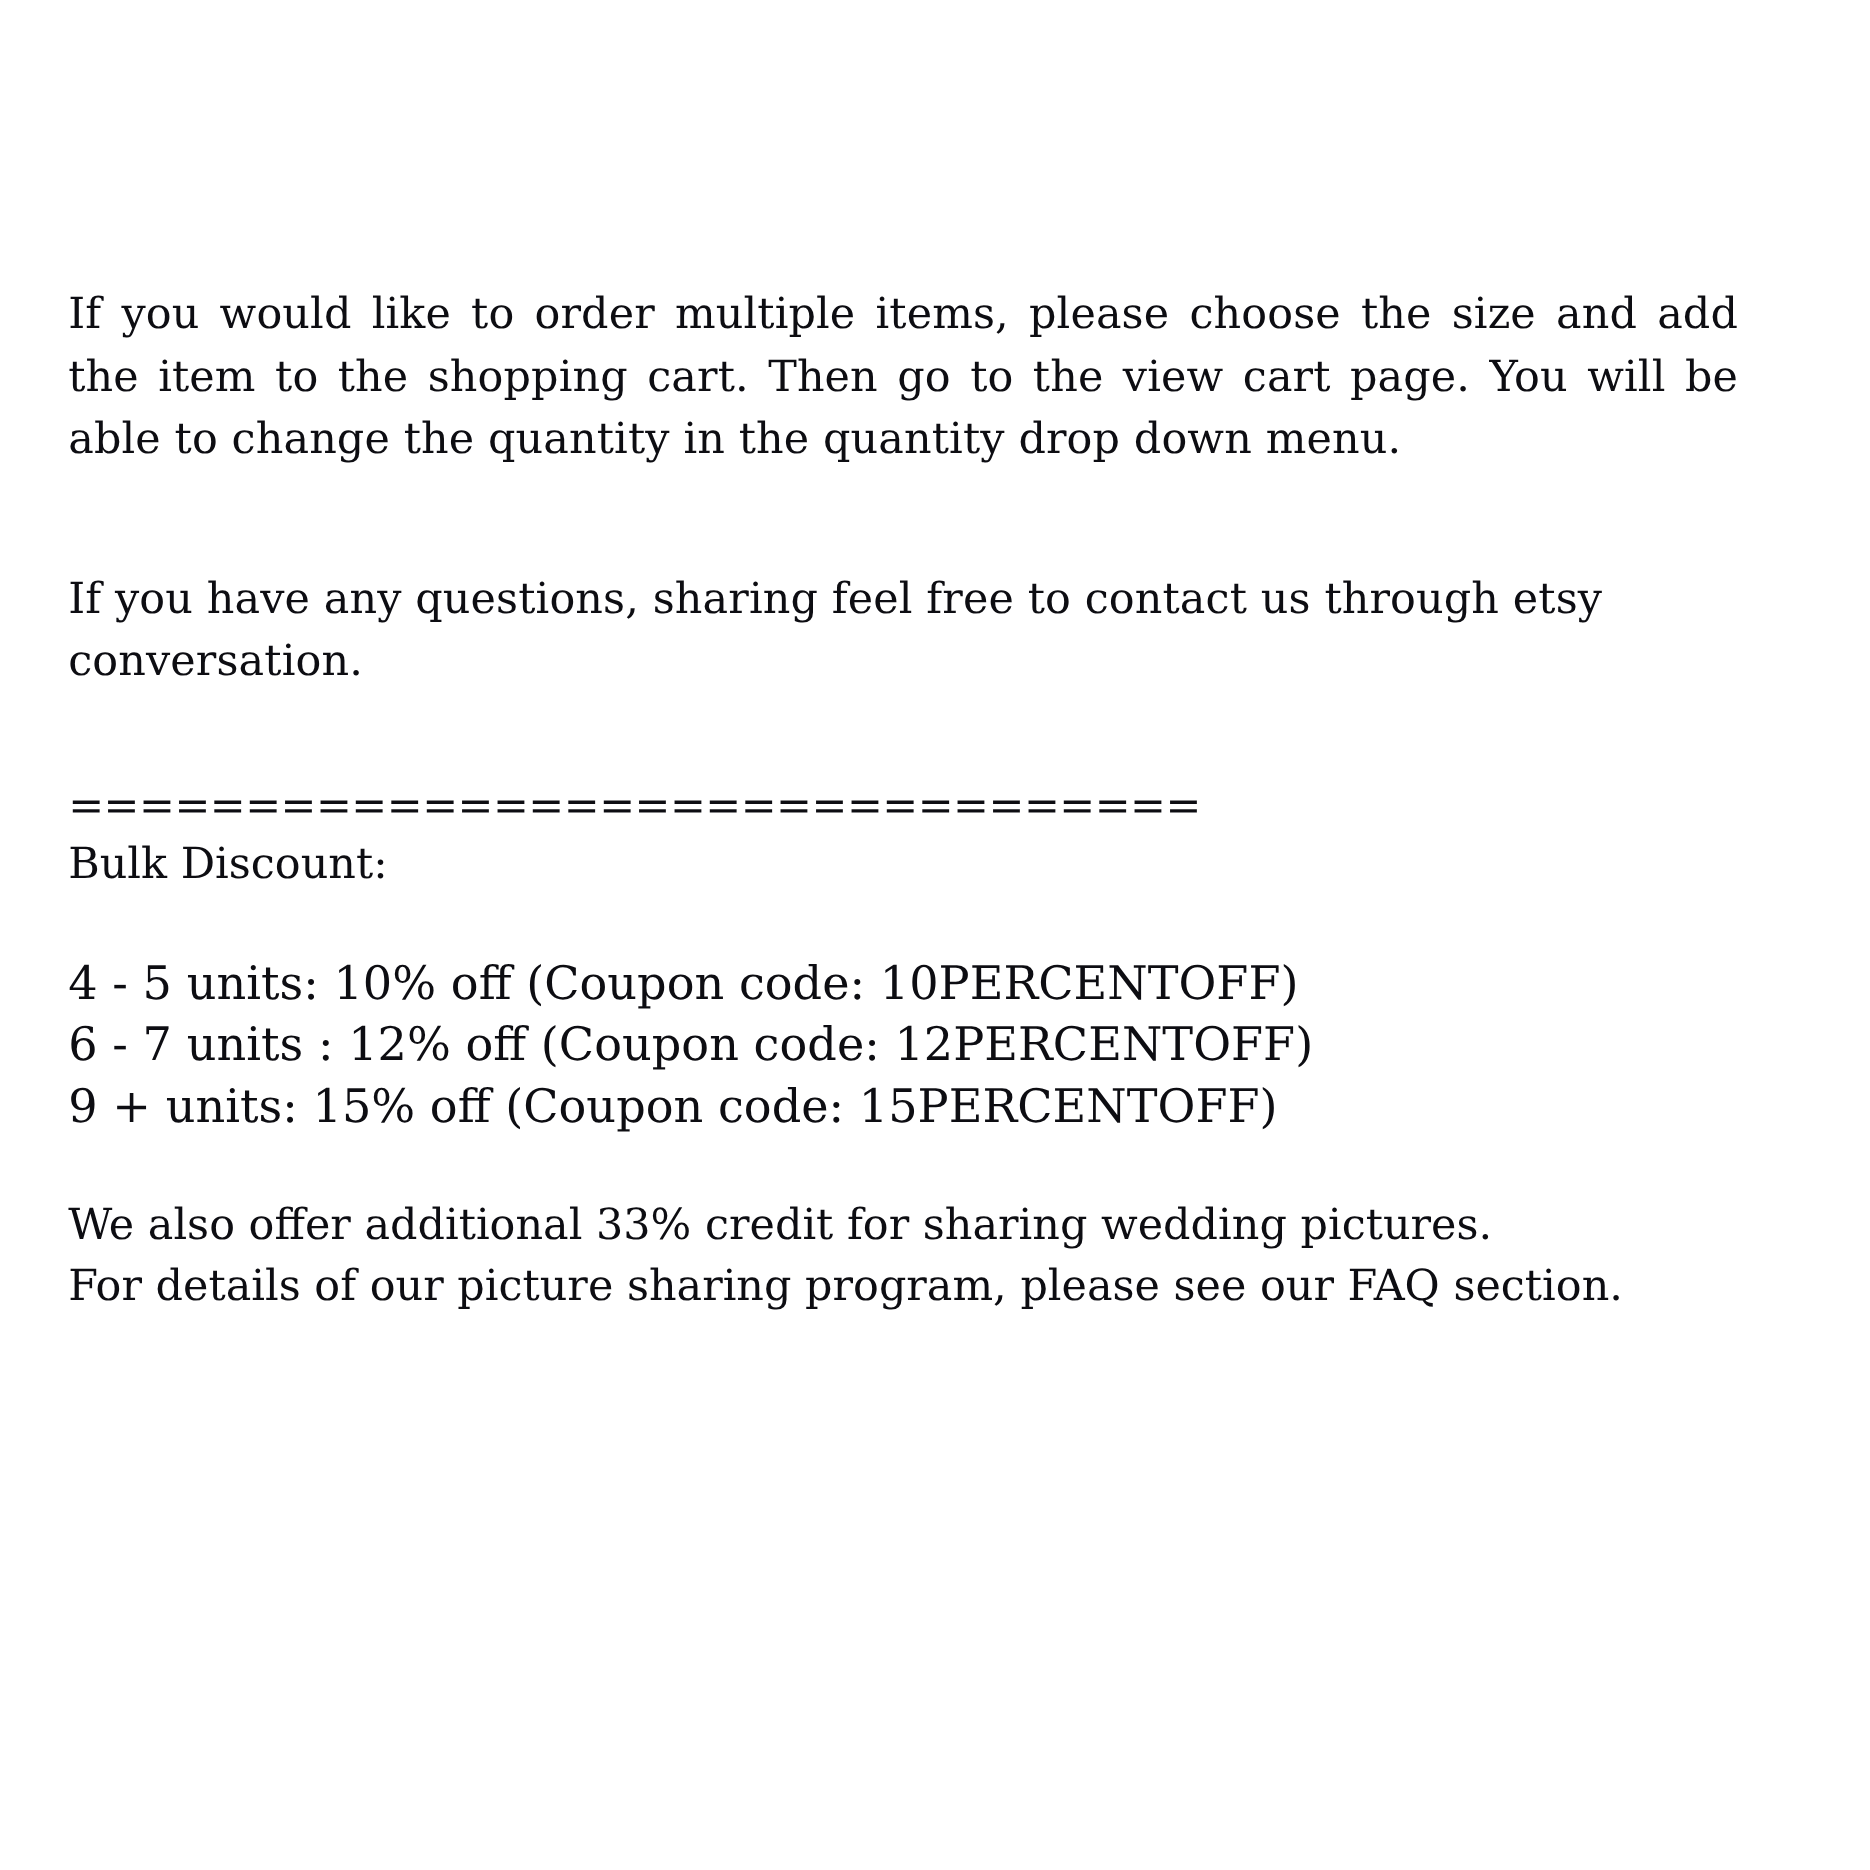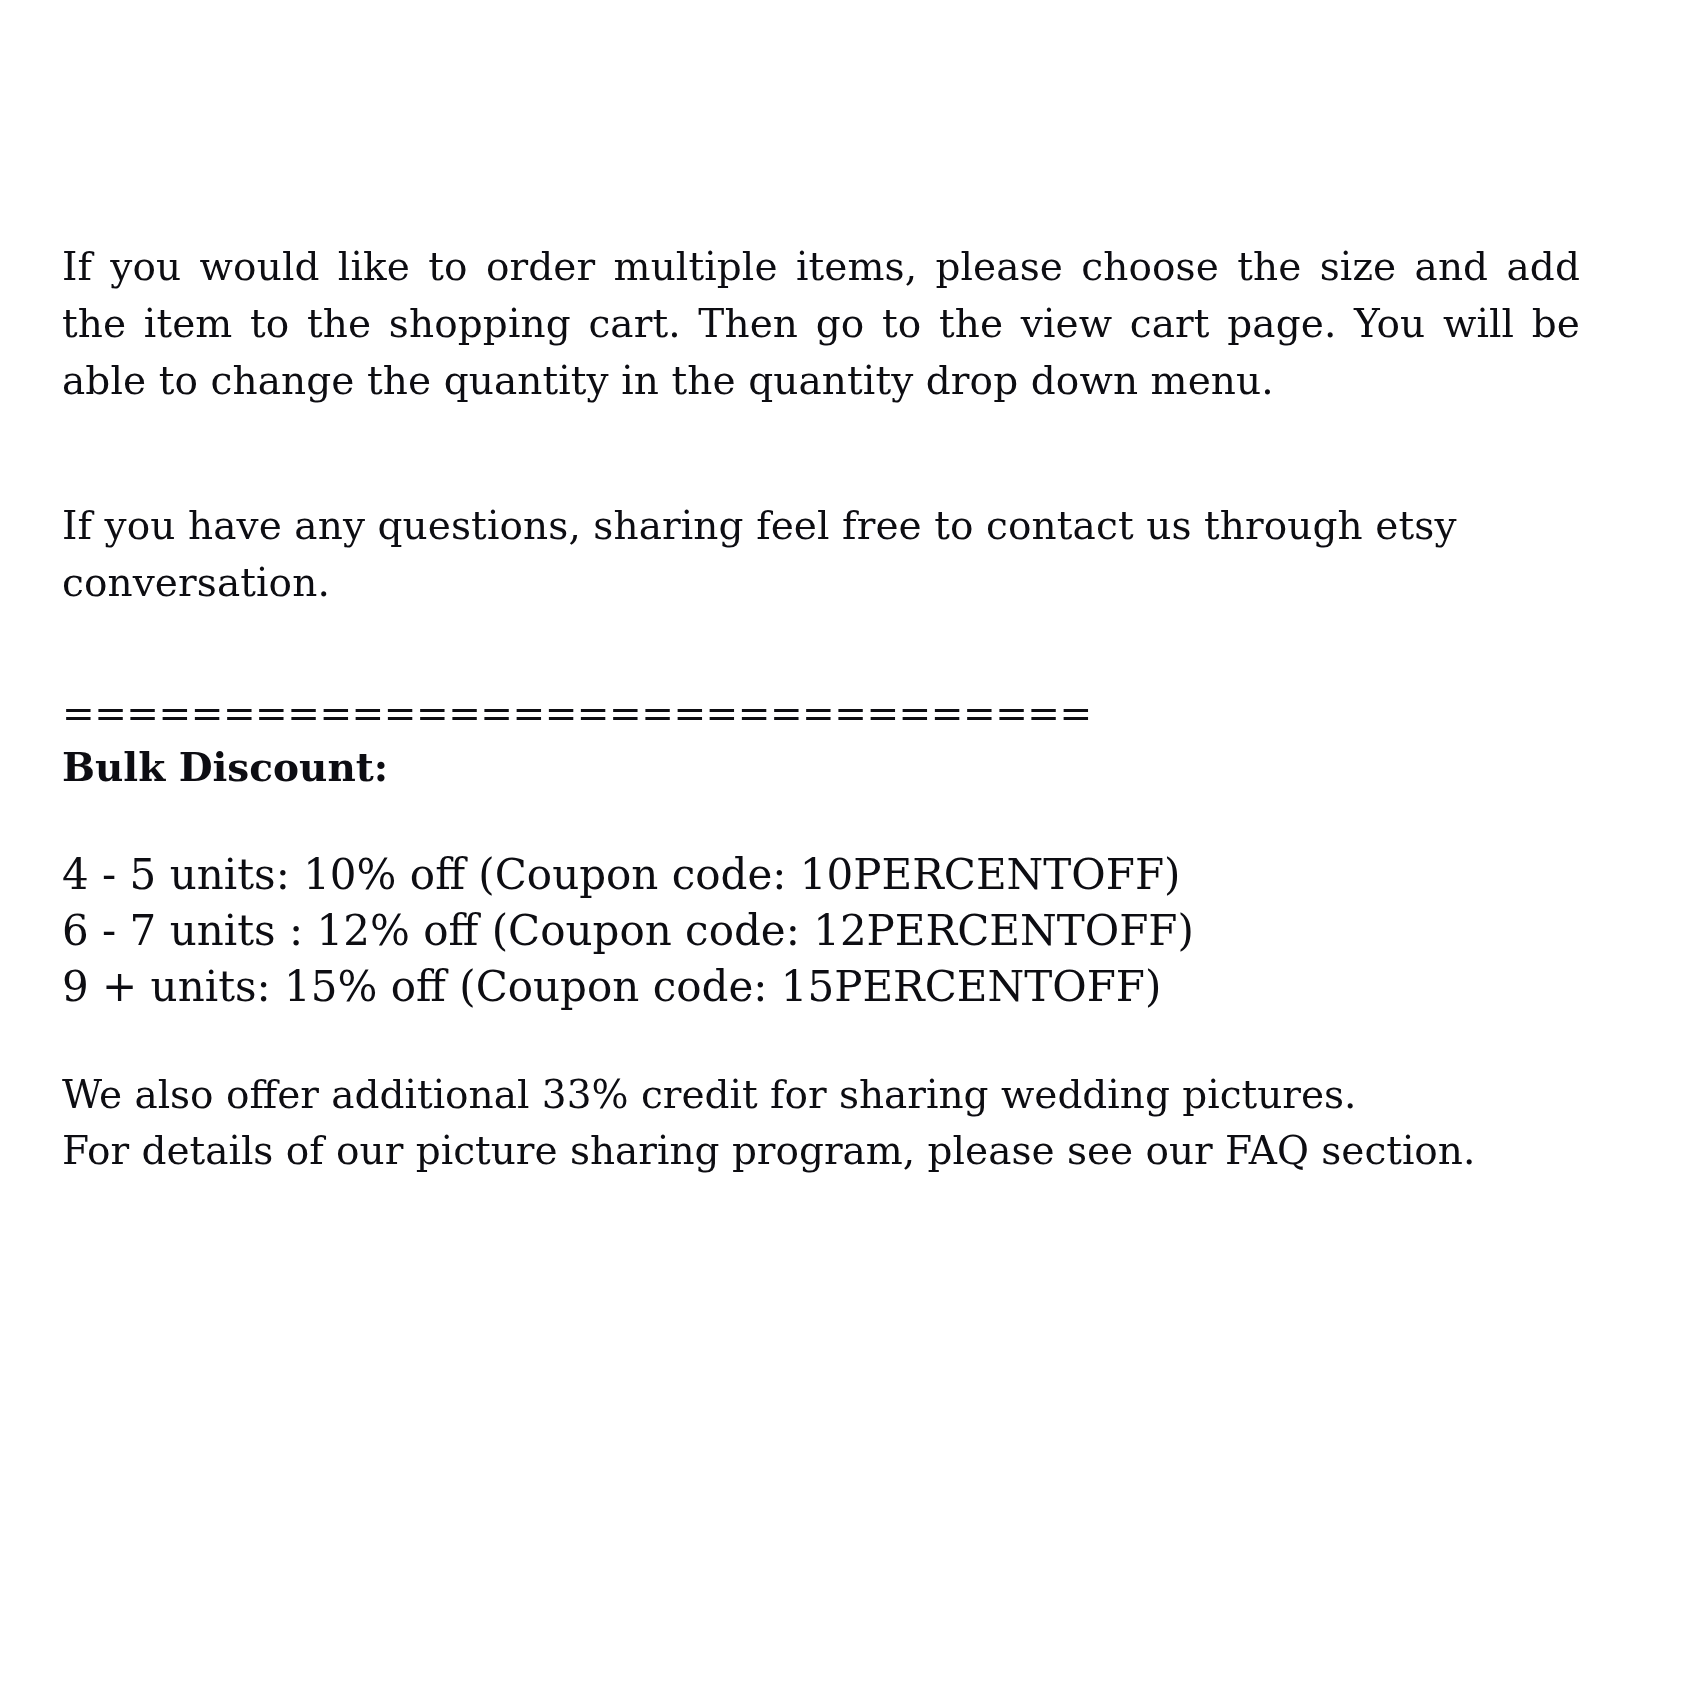--- a/index.html
+++ b/index.html
@@ -13,20 +13,21 @@
     font-family: "DejaVu Serif", "Liberation Serif", serif;
     color: #0d0d12;
     overflow: hidden;
   }
   .page {
     position: relative;
     width: 1700px;
     height: 1532px;
     box-sizing: border-box;
     padding: 238px 120px 0 62px;
+    margin-top: 19px;
   }
   p.para {
     margin: 0;
     font-size: 39px;
     line-height: 57px;
     letter-spacing: 0.1px;
     text-align: justify;
     text-justify: inter-word;
     -webkit-hyphens: auto;
     hyphens: auto;
@@ -41,21 +42,21 @@
     font-size: 39px;
     line-height: 50px;
     letter-spacing: -0.5px;
     white-space: nowrap;
     overflow: hidden;
   }
   .heading {
     font-size: 39px;
     line-height: 56px;
     margin: 0;
-    font-weight: bold;
+    font-weight: normal;
   }
   .list {
     margin: 0;
     padding: 0;
     list-style: none;
   }
   .list li {
     font-size: 42px;
     line-height: 56px;
     white-space: nowrap;

